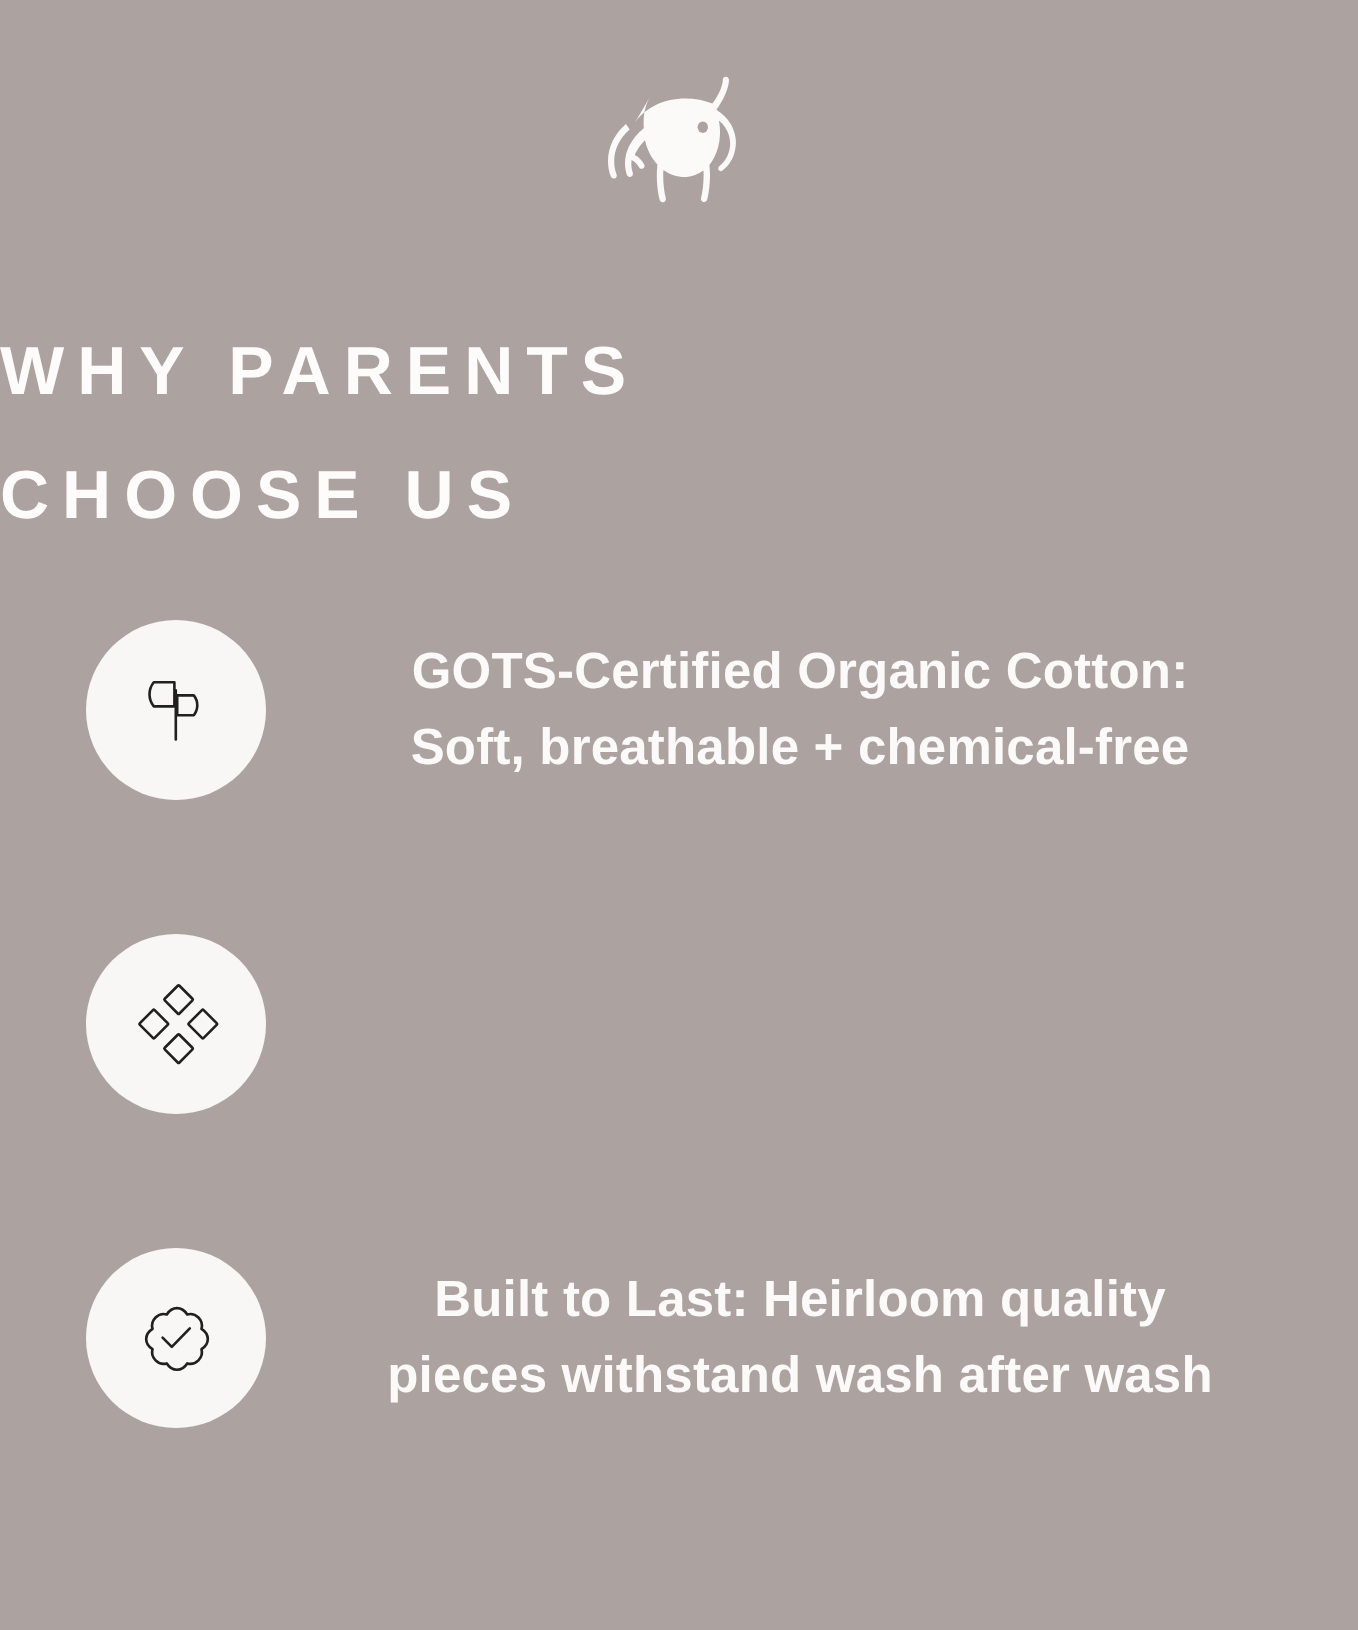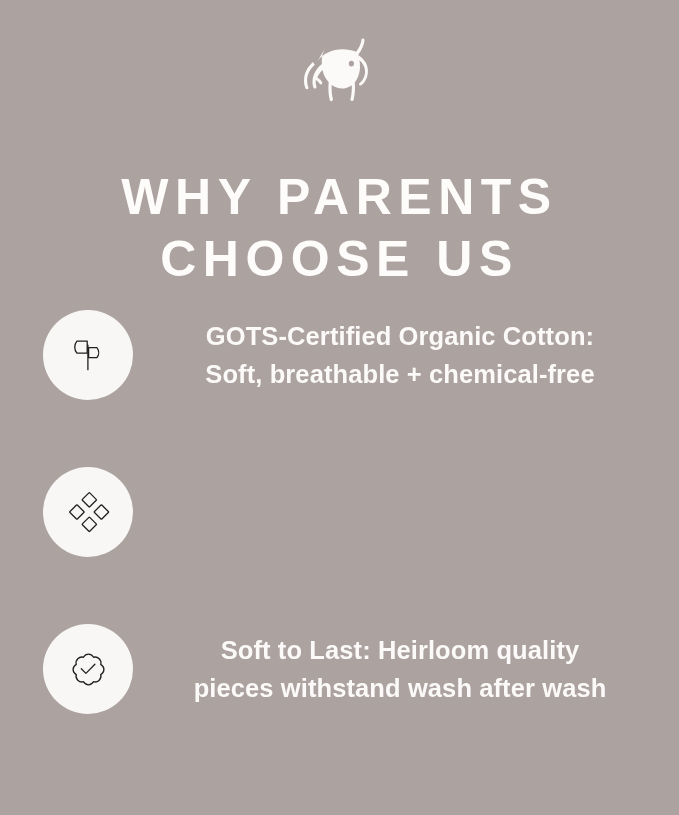--- a/index.html
+++ b/index.html
@@ -32,23 +32,23 @@
     justify-content: center;
   }
   .logo-wrap svg { display: block; }
 
   
   .headline {
     position: absolute;
     left: 0;
     top: 132px;
     width: 679px;
-    text-align: center;
+    text-align: left;
     color: #fdfcfb;
-    font-size: 50px;
+    font-size: 34px;
     font-weight: 700;
     letter-spacing: 6.5px;
     line-height: 62px;
     white-space: pre-line;
     text-transform: uppercase;
   }
 
   
   .features {
     position: absolute;
@@ -164,18 +164,18 @@
               <path d="M25 4.2c2.1 0 4 1.5 5 3.1c1.8-0.5 4 0 5.5 1.5c1.5 1.5 2 3.7 1.5 5.5
                 c1.6 1 3.1 2.9 3.1 5s-1.5 4-3.1 5c0.5 1.8 0 4-1.5 5.5c-1.5 1.5-3.7 2-5.5 1.5
                 c-1 1.6-2.9 3.1-5 3.1s-4-1.5-5-3.1c-1.8 0.5-4 0-5.5-1.5c-1.5-1.5-2-3.7-1.5-5.5
                 c-1.6-1-3.1-2.9-3.1-5s1.5-4 3.1-5c-0.5-1.8 0-4 1.5-5.5c1.5-1.5 3.7-2 5.5-1.5
                 c1-1.6 2.9-3.1 5-3.1z" transform="translate(0 5.8) scale(1.02)"></path>
               <path d="M18.3 24.8l4.6 4.6 9-9.2"></path>
             </g>
           </svg>
         </span>
       </div>
-      <div class="feature-text">Soft to Last: Heirloom quality
+      <div class="feature-text">Built to Last: Heirloom quality
 pieces withstand wash after wash</div>
     </div>
 
   </div>
 </div>
 
 </body></html>

